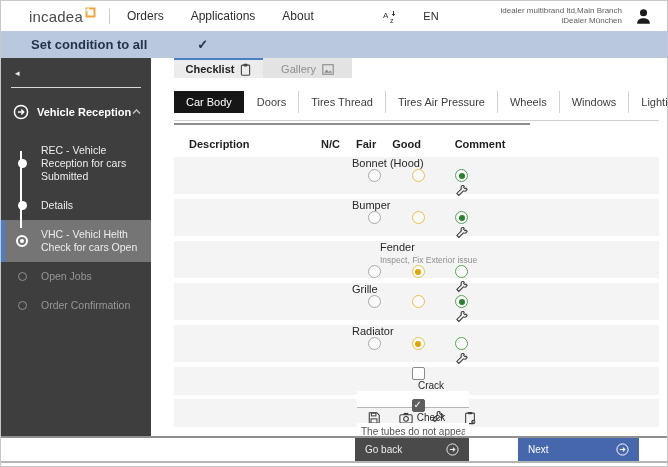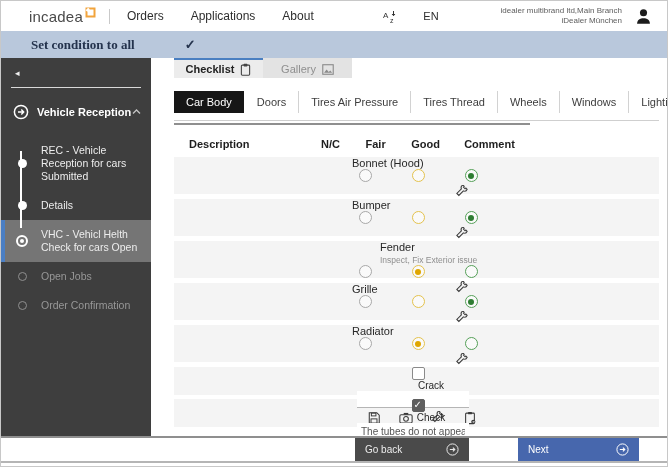--- a/index.html
+++ b/index.html
@@ -12,21 +12,21 @@
   .logo { display: flex; align-items: flex-start; font-size: 15px; color: #4a4a4a; letter-spacing: .2px; cursor: pointer; }
   .logo svg { margin: -1px 0 0 2px; }
   .v-div { width: 1px; height: 15px; background: #c9c9c9; margin: 0 17px 0 13px; }
   .menu-item { font-size: 12px; color: #2e2e2e; margin-right: 27px; cursor: pointer; }
   .spacer { flex: 1; }
   .lang { font-size: 11px; color: #2e2e2e; margin: 0 62px 0 26px; cursor: pointer; }
   .dealer { font-size: 8px; color: #5d5d5d; text-align: right; line-height: 10px; margin-right: 12px; }
 
   
   .cond-bar { flex: 0 0 27px; background: #b9c8dc; display: flex; align-items: center;
-              padding-left: 30px; font-size: 13px; color: #24334d; font-weight: bold; font-family: Liberation Serif, serif; }
+              padding-left: 30px; font-size: 13px; color: #24334d; font-weight: bold; }
   .cond-check { margin-left: 50px; font-size: 13px; cursor: pointer; }
 
   
   .content { flex: 1; display: flex; min-height: 0; }
 
   
   .sidebar { flex: 0 0 150px; background: #3e3e3e; color: #fff; font-size: 10.5px; }
   .sb-collapse { padding: 10px 0 0 14px; font-size: 9px; color: #f0f0f0; cursor: pointer; }
   .sb-divider { height: 1px; background: #d9d9d9; margin: 9px 10px 0 10px; }
   .sb-section { display: flex; align-items: center; padding: 16px 10px 0 12px; cursor: pointer; }
@@ -55,21 +55,21 @@
   .cat { padding: 5px 12px; white-space: nowrap; cursor: pointer; }
   .cat + .cat { border-left: 1px solid #d2d2d2; }
   .cat.active { background: #161616; color: #fff; }
   .cat.active + .cat { border-left-color: transparent; }
   .cats-underline { height: 1px; background: #cfcfcf; margin-top: 7px; }
   .scroll-indicator { height: 2px; width: 356px; background: #8f8f8f; margin-top: 2px; }
 
   .thead { display: flex; align-items: center; margin-top: 13px; padding: 0 12px 0 15px;
            font-size: 11px; font-weight: bold; color: #1e1e1e; }
   .col-label { width: 132px; }
-  .col-ratings { width: 119px; display: flex; justify-content: space-between; align-items: center; }
+  .col-ratings { width: 100px; display: flex; justify-content: space-between; align-items: center; }
   .col-comment { flex: 1; display: flex; justify-content: center; align-items: center; }
   .col-actions { width: 108px; display: flex; justify-content: flex-end; align-items: center; gap: 12px; }
 
   .rows { margin-top: 7px; }
   .row { display: flex; align-items: center; background: #f4f4f4; margin-bottom: 5px; padding: 0 12px 0 15px; flex-direction: column; }
   .row.rating { height: 37px; }
   .row.issue { height: 28px; margin-bottom: 4px; }
   .row-label { font-size: 11px; color: #272727; }
   .row.indented .row-label { padding-left: 28px; }
   .sub { font-size: 8.5px; color: #8f8f8f; margin-top: 2px; font-weight: normal; }
@@ -216,22 +216,22 @@
                 <rect x="0.8" y="0.8" width="11.4" height="10.4" fill="none" stroke="#8a8a8a" stroke-width="1.2"></rect>
                 <path d="M2.2 9.5L5 6l2.3 2.7L9 7l2 2.5z" fill="#8a8a8a"></path>
               </svg>
           </span>
         </div>
       </div>
 
       <div class="cats">
         <span class="cat active">Car Body</span>
         <span class="cat">Doors</span>
+        <span class="cat">Tires Thread</span>
         <span class="cat">Tires Air Pressure</span>
-        <span class="cat">Tires Thread</span>
         <span class="cat">Wheels</span>
         <span class="cat">Windows</span>
         <span class="cat">Lighting</span>
 
       </div>
       <div class="cats-underline"></div>
       <div class="scroll-indicator"></div>
 
       <div class="thead">
         <span class="col-label">Description</span>

